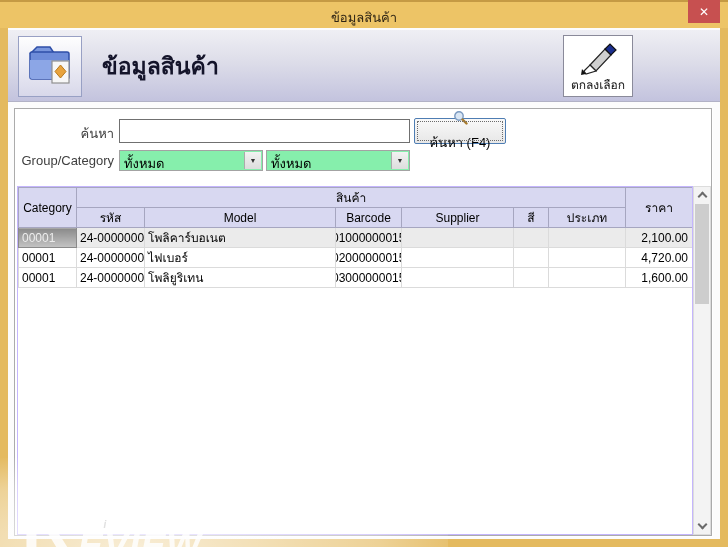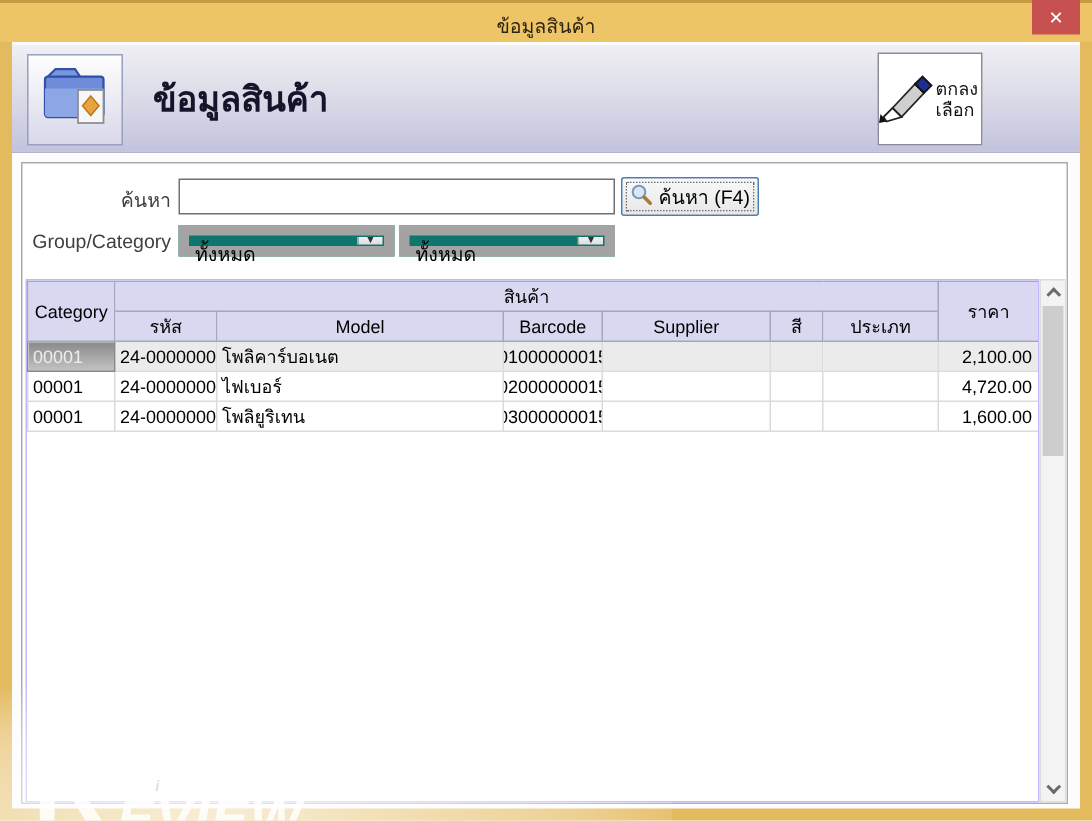--- a/index.html
+++ b/index.html
@@ -20,46 +20,46 @@
 
   
   .header-band { position:absolute; left:0; top:2px; width:712px; height:72px;
     background:linear-gradient(180deg,#EFEFF4 0%,#DDDDE9 45%,#C3C3DE 100%);
     border-bottom:1px solid #B2B2C6; }
   .app-icon-box { position:absolute; left:10px; top:6px; width:64px; height:61px;
     background:linear-gradient(180deg,#FEFEFE,#D8D8EA); border:1px solid #98A0C4;
     display:flex; align-items:center; justify-content:center; }
   .page-title { position:absolute; left:94px; top:18px; font-size:23px; font-weight:bold; color:#14142A; }
   .hdr-btn { position:absolute; top:5px; width:70px; height:62px; background:#FFFFFF;
-    border:1px solid #8A8A9A; display:flex; flex-direction:row; align-items:center;
-    justify-content:flex-end; padding:3px 2px 4px; cursor:default;margin-left:22px; }
+    border:1px solid #8A8A9A; display:flex; flex-direction:column; align-items:center;
+    justify-content:flex-end; padding:3px 2px 4px; cursor:default; }
   .hdr-btn .btn-ico { flex:1; display:flex; align-items:center; justify-content:center; }
   .hdr-btn .btn-lbl { font-size:12px; color:#111; line-height:14px; }
   .btn-select { left:555px; }
   .btn-exit { left:629px; }
 
   
   .groupbox { position:absolute; left:6px; top:80px; width:698px; height:428px;
     background:#FFFFFF; border:1px solid #ABABAB; box-shadow:1px 1px 0 #FFFFFF; }
 
   
   .lbl { position:absolute; font-size:13px; color:#404040; }
   .search-lbl { left:0; top:14px; width:99px; text-align:right; }
   .group-lbl  { left:0; top:44px; width:99px; text-align:right; }
   .search-input { position:absolute; left:104px; top:10px; width:291px; height:24px;
     border:1px solid #707070; background:#FFFFFF; font-size:13px; padding:0 4px;
     font-family:inherit; outline:none; }
   .search-btn { position:absolute; left:399px; top:9px; width:92px; height:26px;
     border:1px solid #4E7DB3; border-radius:2px;
     background:linear-gradient(180deg,#F9F9F9,#E7E7E7);
     font-size:13px; color:#000; display:flex; align-items:center; justify-content:center;
-    gap:4px; cursor:default; }
+    gap:4px; cursor:default;flex-direction:column; }
   .search-btn .focus-rect { position:absolute; inset:2px; border:1px dotted #6B6B6B; border-radius:1px; pointer-events:none; }
-  .combo { position:absolute; top:41px; width:144px; height:21px; background:#0f766e;
-    border:7px solid #a3a3a3; font-size:13px; }
+  .combo { position:absolute; top:41px; width:144px; height:21px; background:#86efac;
+    border:1px solid #a3a3a3; font-size:13px; }
   .combo-1 { left:104px; } .combo-2 { left:251px; }
   .combo-val { position:absolute; left:4px; top:2px; right:20px; overflow:hidden; white-space:nowrap; }
   .combo-arrow { position:absolute; top:1px; right:1px; bottom:1px; width:17px;
     background:linear-gradient(180deg,#F2F2F2,#DDDDDD); border-left:1px solid #ABABAB;
     display:flex; align-items:center; justify-content:center; font-size:7px; color:#333; }
 
   
   .table-wrap { position:absolute; left:2px; top:77px; width:676px; height:349px;
     background:#FFFFFF; border:1px solid #c4b5fd; overflow:hidden; }
   table.grid { border-collapse:collapse; table-layout:fixed; width:674px; font-size:12px; color:#000; }

